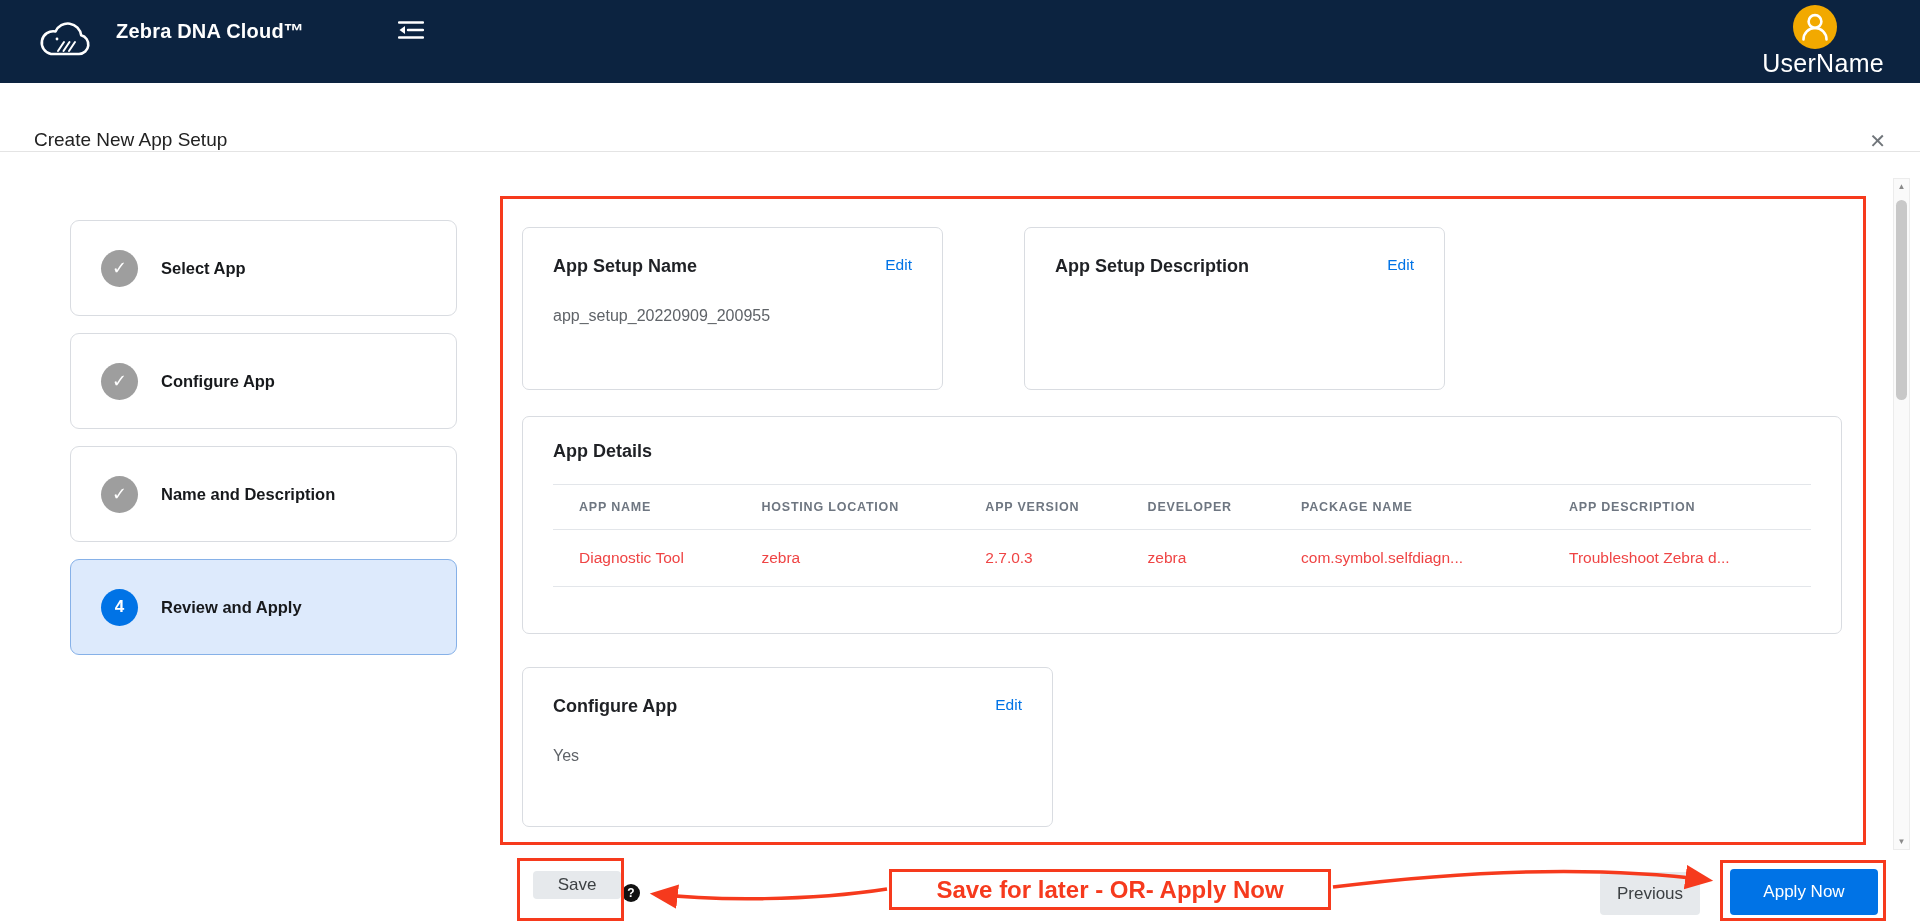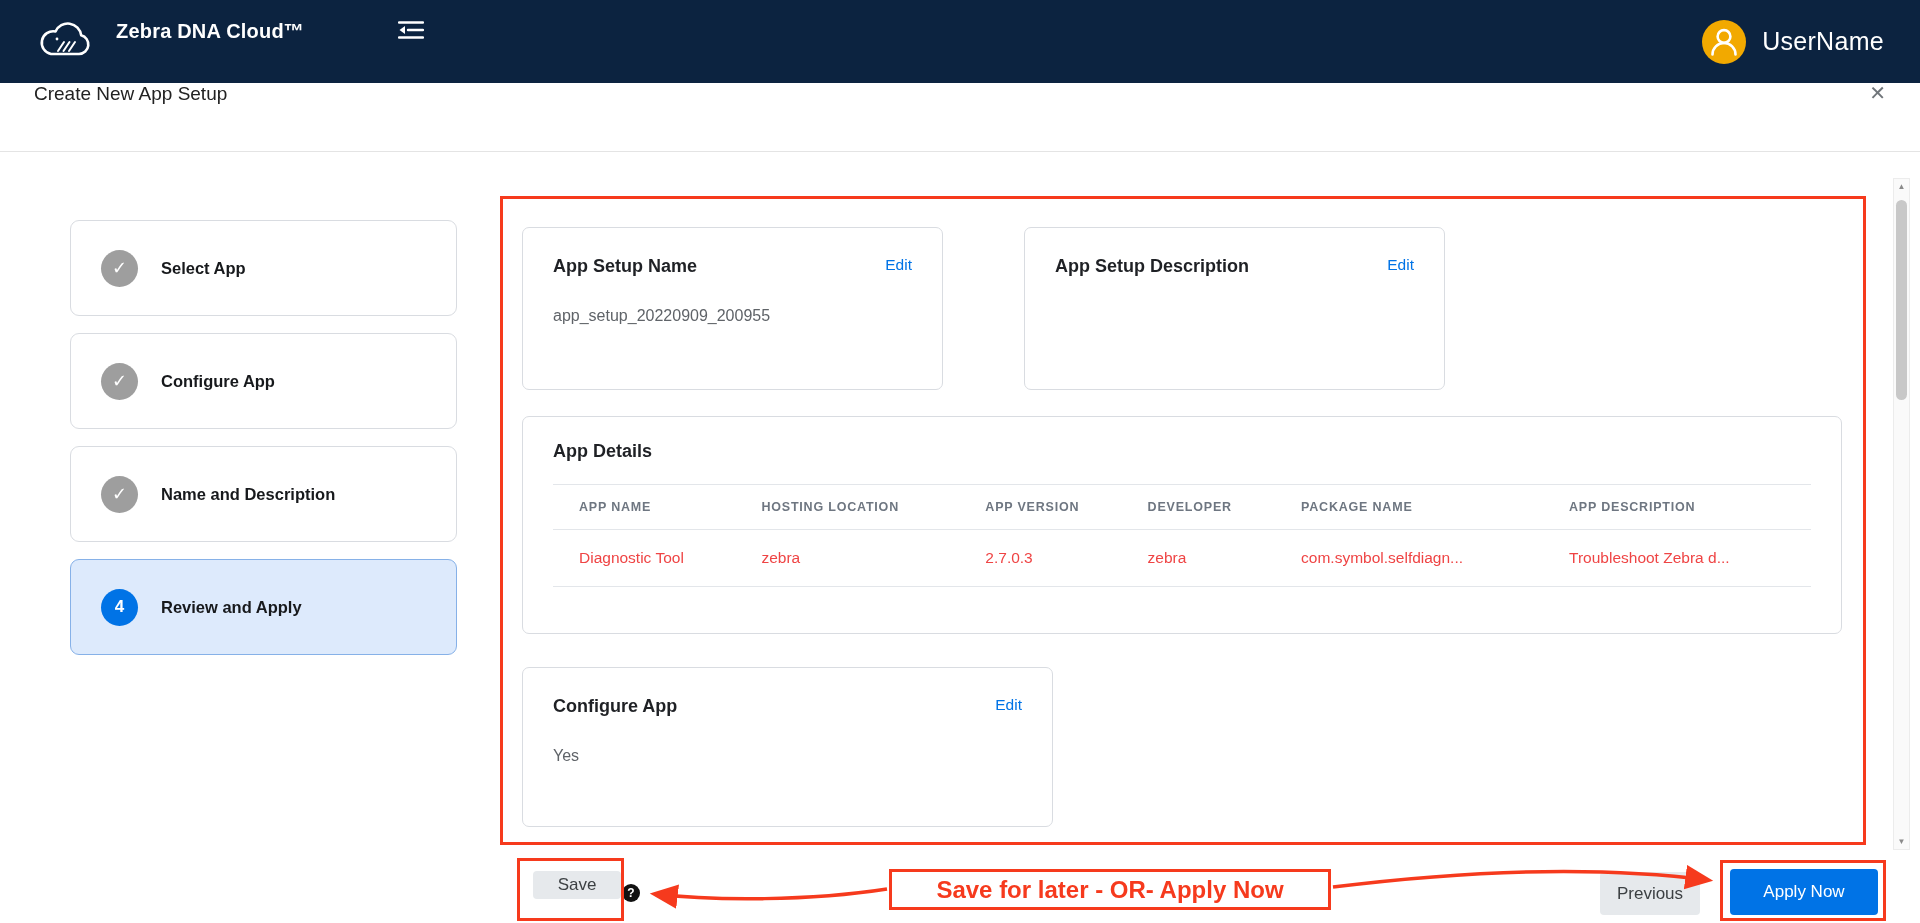--- a/index.html
+++ b/index.html
@@ -26,28 +26,28 @@
   
   .topnav{
     position:absolute;left:0;top:0;width:1920px;height:83px;
     background:var(--navbar-bg);display:flex;align-items:center;
     justify-content:space-between;padding:0 36px;
   }
   .brand-area{display:flex;align-items:flex-start;}
   .logo{display:flex;align-items:center;margin-right:20px;}
   .brand{color:#fff;font-size:20px;font-weight:700;letter-spacing:.2px;}
   .nav-menu-icon{margin-left:94px;display:flex;align-items:center;cursor:pointer;}
-  .user-area{display:flex;align-items:center;cursor:pointer;}
+  .user-area{display:flex;align-items:center;cursor:pointer;flex-direction:column;}
   .avatar{width:44px;height:44px;border-radius:50%;display:flex;align-items:center;justify-content:center;}
   .username{color:#fff;font-size:25px;font-weight:500;margin-left:16px;letter-spacing:.3px;}
 
   
   .page-header{
     position:absolute;left:0;top:83px;width:1920px;height:69px;background:#fff;
-    border-bottom:1px solid #e4e4e4;display:flex;align-items:flex-start;
+    border-bottom:1px solid #e4e4e4;display:flex;align-items:flex-end;
     justify-content:space-between;padding:0 34px;
   }
   .page-title{font-size:19px;font-weight:500;color:#222;}
   .close-x{font-size:20px;color:#70757a;cursor:pointer;line-height:1;}
 
   
   .wizard{position:absolute;left:70px;top:220px;width:387px;display:flex;flex-direction:column;gap:17px;}
   .step-card{
     height:96px;background:#fff;border:1px solid var(--card-border);border-radius:9px;
     display:flex;align-items:center;padding-left:30px;cursor:pointer;

